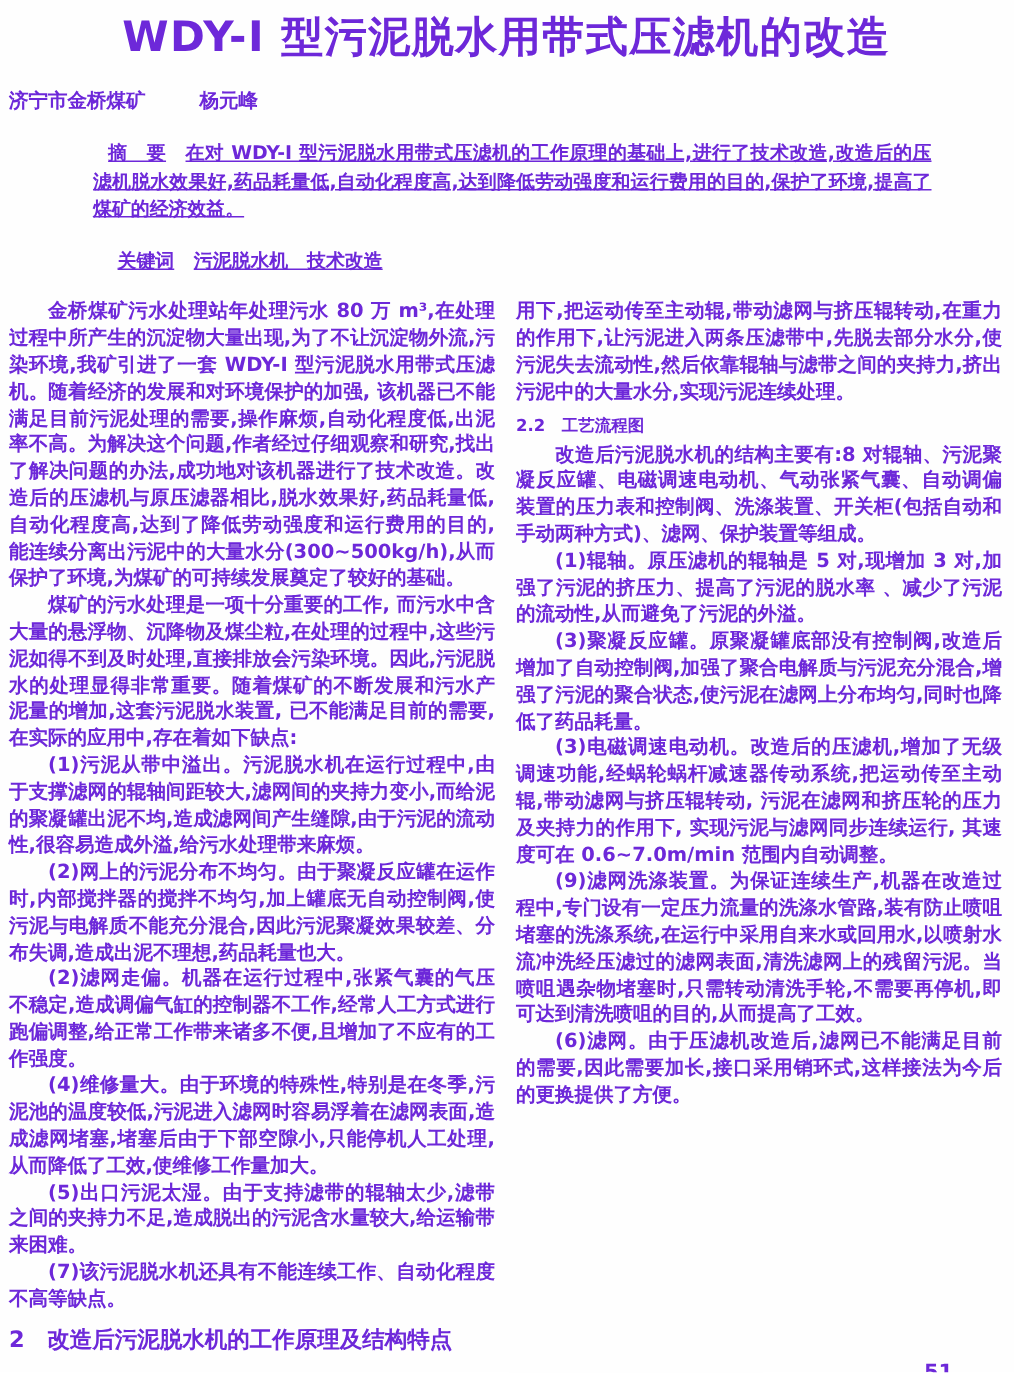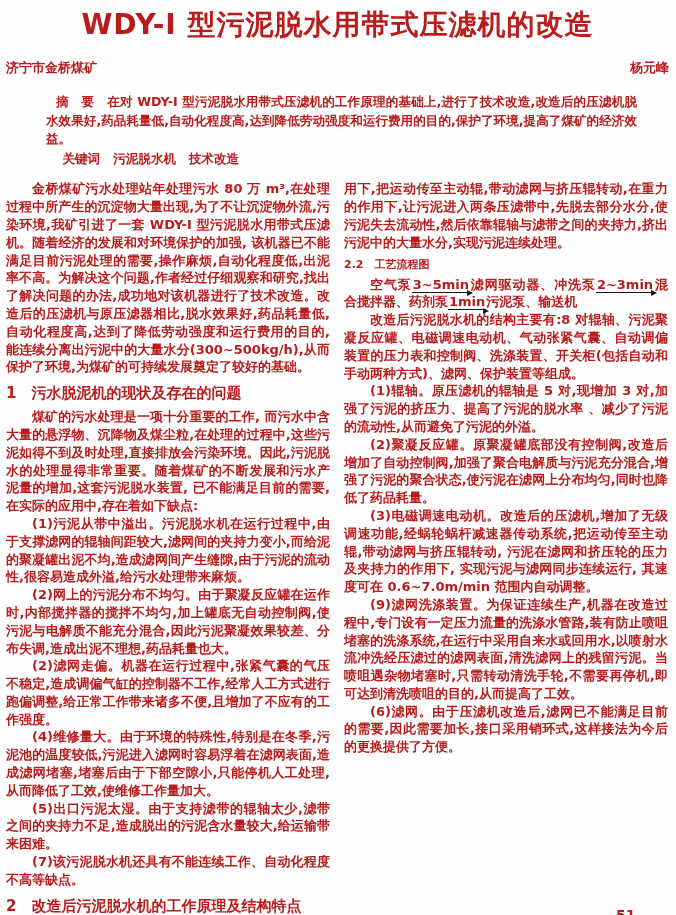--- a/index.html
+++ b/index.html
@@ -2,49 +2,49 @@
 <html><head>
 <meta charset="utf-8">
 <style>
   html, body { margin: 0; padding: 0; background: #ffffff; }
   .page {
     position: relative;
     width: 676px;
     height: 915px;
     box-sizing: border-box;
     background: #fefefe;
-    color: #b91c1c;
+    color: #6d28d9;
     overflow: hidden;
     font-family: "DejaVu Sans", sans-serif;
     font-weight: 700;
     padding: 4px 7px 0 6px;
   }
   .title {
     margin: 3px 0 0 0;
     text-align: center;
     font-size: 28px;
     line-height: 36px;
     letter-spacing: 1px;
     font-weight: 700;
   }
   .byline {
     display: flex;
-    justify-content: space-between;
+    justify-content: flex-start;
     gap: 36px;
     margin-top: 17px;
     font-size: 13px;
     line-height: 16px;
   }
   .abstract-block {
     margin: 17px 32px 0 40px;
     font-size: 12.6px;
     line-height: 18.6px;
     text-align: justify;
   }
-  .abstract-block p { margin: 0; }
+  .abstract-block p { margin: 16px; text-decoration: underline; }
   .abs-p { text-indent: 0.8em; }
   .abs-label { margin-right: 13px; }
   .kw-p { margin-top: 1px !important; text-indent: 1.3em; }
   .kw-label { margin-right: 13px; }
   .columns {
     display: flex;
     gap: 14px;
     margin-top: 12px;
   }
   .col {
@@ -108,39 +108,37 @@
 
   <div class="abstract-block">
     <p class="abs-p"><span class="abs-label">摘　要</span><span>在对 WDY-I 型污泥脱水用带式压滤机的工作原理的基础上,进行了技术改造,改造后的压滤机脱水效果好,药品耗量低,自动化程度高,达到降低劳动强度和运行费用的目的,保护了环境,提高了煤矿的经济效益。</span></p>
     <p class="kw-p"><span class="kw-label">关键词</span><span>污泥脱水机　技术改造</span></p>
   </div>
 
   <div class="columns">
 
     <div class="col">
       <p class="indent">金桥煤矿污水处理站年处理污水 80 万 m³,在处理过程中所产生的沉淀物大量出现,为了不让沉淀物外流,污染环境,我矿引进了一套 WDY-I 型污泥脱水用带式压滤机。随着经济的发展和对环境保护的加强, 该机器已不能满足目前污泥处理的需要,操作麻烦,自动化程度低,出泥率不高。为解决这个问题,作者经过仔细观察和研究,找出了解决问题的办法,成功地对该机器进行了技术改造。改造后的压滤机与原压滤器相比,脱水效果好,药品耗量低,自动化程度高,达到了降低劳动强度和运行费用的目的, 能连续分离出污泥中的大量水分(300~500kg/h),从而保护了环境,为煤矿的可持续发展奠定了较好的基础。</p>
-      <h2 class="h-sec">1　污水脱泥机的现状及存在的问题</h2>
       <p class="indent">煤矿的污水处理是一项十分重要的工作, 而污水中含大量的悬浮物、沉降物及煤尘粒,在处理的过程中,这些污泥如得不到及时处理,直接排放会污染环境。因此,污泥脱水的处理显得非常重要。随着煤矿的不断发展和污水产泥量的增加,这套污泥脱水装置, 已不能满足目前的需要, 在实际的应用中,存在着如下缺点:</p>
       <p class="indent">(1)污泥从带中溢出。污泥脱水机在运行过程中,由于支撑滤网的辊轴间距较大,滤网间的夹持力变小,而给泥的聚凝罐出泥不均,造成滤网间产生缝隙,由于污泥的流动性,很容易造成外溢,给污水处理带来麻烦。</p>
       <p class="indent">(2)网上的污泥分布不均匀。由于聚凝反应罐在运作时,内部搅拌器的搅拌不均匀,加上罐底无自动控制阀,使污泥与电解质不能充分混合,因此污泥聚凝效果较差、分布失调,造成出泥不理想,药品耗量也大。</p>
       <p class="indent">(2)滤网走偏。机器在运行过程中,张紧气囊的气压不稳定,造成调偏气缸的控制器不工作,经常人工方式进行跑偏调整,给正常工作带来诸多不便,且增加了不应有的工作强度。</p>
       <p class="indent">(4)维修量大。由于环境的特殊性,特别是在冬季,污泥池的温度较低,污泥进入滤网时容易浮着在滤网表面,造成滤网堵塞,堵塞后由于下部空隙小,只能停机人工处理,从而降低了工效,使维修工作量加大。</p>
       <p class="indent">(5)出口污泥太湿。由于支持滤带的辊轴太少,滤带之间的夹持力不足,造成脱出的污泥含水量较大,给运输带来困难。</p>
       <p class="indent">(7)该污泥脱水机还具有不能连续工作、自动化程度不高等缺点。</p>
       <h2 class="h-sec">2　改造后污泥脱水机的工作原理及结构特点</h2>
 
     </div>
 
     <div class="col">
       <p>用下,把运动传至主动辊,带动滤网与挤压辊转动,在重力的作用下,让污泥进入两条压滤带中,先脱去部分水分,使污泥失去流动性,然后依靠辊轴与滤带之间的夹持力,挤出污泥中的大量水分,实现污泥连续处理。</p>
       <h3 class="h-sub">2.2　工艺流程图</h3>
-      <p class="indent"><span>空气泵</span><span class="flow-u">3~5min</span><span>滤网驱动器、冲洗泵</span><span class="flow-u">2~3min</span><span>混合搅拌器、药剂泵</span><span class="flow-u">1min</span><span>污泥泵、输送机</span></p>
       <p class="indent">改造后污泥脱水机的结构主要有:8 对辊轴、污泥聚凝反应罐、电磁调速电动机、气动张紧气囊、自动调偏装置的压力表和控制阀、洗涤装置、开关柜(包括自动和手动两种方式)、滤网、保护装置等组成。</p>
       <p class="indent">(1)辊轴。原压滤机的辊轴是 5 对,现增加 3 对,加强了污泥的挤压力、提高了污泥的脱水率 、减少了污泥的流动性,从而避免了污泥的外溢。</p>
-      <p class="indent">(2)聚凝反应罐。原聚凝罐底部没有控制阀,改造后增加了自动控制阀,加强了聚合电解质与污泥充分混合,增强了污泥的聚合状态,使污泥在滤网上分布均匀,同时也降低了药品耗量。</p>
+      <p class="indent">(3)聚凝反应罐。原聚凝罐底部没有控制阀,改造后增加了自动控制阀,加强了聚合电解质与污泥充分混合,增强了污泥的聚合状态,使污泥在滤网上分布均匀,同时也降低了药品耗量。</p>
       <p class="indent">(3)电磁调速电动机。改造后的压滤机,增加了无级调速功能,经蜗轮蜗杆减速器传动系统,把运动传至主动辊,带动滤网与挤压辊转动, 污泥在滤网和挤压轮的压力及夹持力的作用下, 实现污泥与滤网同步连续运行, 其速度可在 0.6~7.0m/min 范围内自动调整。</p>
       <p class="indent">(9)滤网洗涤装置。为保证连续生产,机器在改造过程中,专门设有一定压力流量的洗涤水管路,装有防止喷咀堵塞的洗涤系统,在运行中采用自来水或回用水,以喷射水流冲洗经压滤过的滤网表面,清洗滤网上的残留污泥。当喷咀遇杂物堵塞时,只需转动清洗手轮,不需要再停机,即可达到清洗喷咀的目的,从而提高了工效。</p>
       <p class="indent">(6)滤网。由于压滤机改造后,滤网已不能满足目前的需要,因此需要加长,接口采用销环式,这样接法为今后的更换提供了方便。</p>
 
     </div>
 
   </div>
 
   <div class="pageno">51</div>
 

